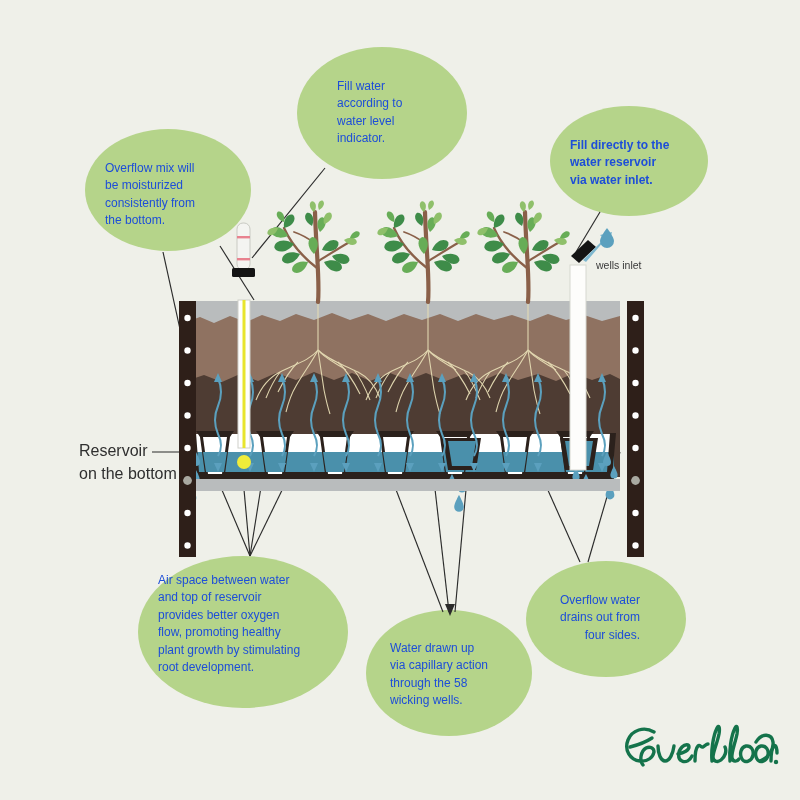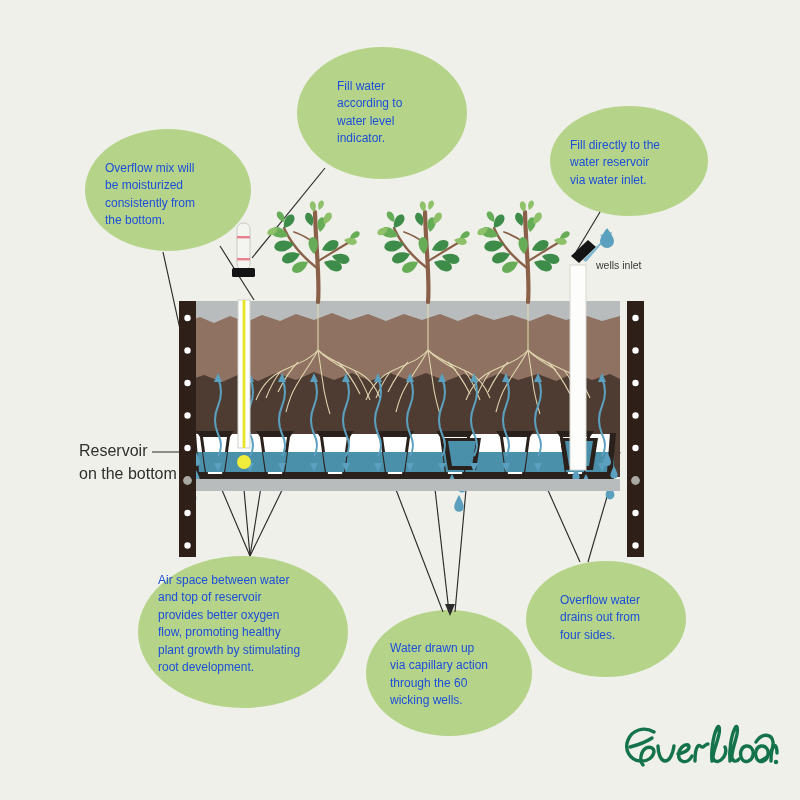--- a/index.html
+++ b/index.html
@@ -368,34 +368,34 @@
   
   <div id="textlayer">
       <div class="bubble-text" style="left: 105px; top: 160px;">Overflow mix will
 be moisturized
 consistently from
 the bottom.</div>
       <div class="bubble-text" style="left: 337px; top: 78px;">Fill water
 according to
 water level
 indicator.</div>
-      <div class="bubble-text" style="left: 570px; top: 137px;">Fill directly to the
+      <div class="bubble-text" style="left: 570px; top: 137px; font-weight: bold;">Fill directly to the
 water reservoir
 via water inlet.</div>
       <div class="bubble-text" style="left: 158px; top: 572px;">Air space between water
 and top of reservoir
 provides better oxygen
 flow, promoting healthy
 plant growth by stimulating
 root development.</div>
       <div class="bubble-text" style="left: 390px; top: 640px;">Water drawn up
 via capillary action
-through the 60
+through the 58
 wicking wells.</div>
-      <div class="bubble-text" style="left: 560px; top: 592px;">Overflow water
+      <div class="bubble-text" style="left: 560px; top: 592px; text-align: right;">Overflow water
 drains out from
 four sides.</div>
       <div class="plain-label" style="left: 79px; top: 439px;">Reservoir
 on the bottom</div>
       <div class="small-label" style="left: 596px; top: 259px;">wells inlet</div>
     </div>
 
   
   <div class="logo-wrap">
     <svg width="160" height="62" viewBox="0 0 160 62">

